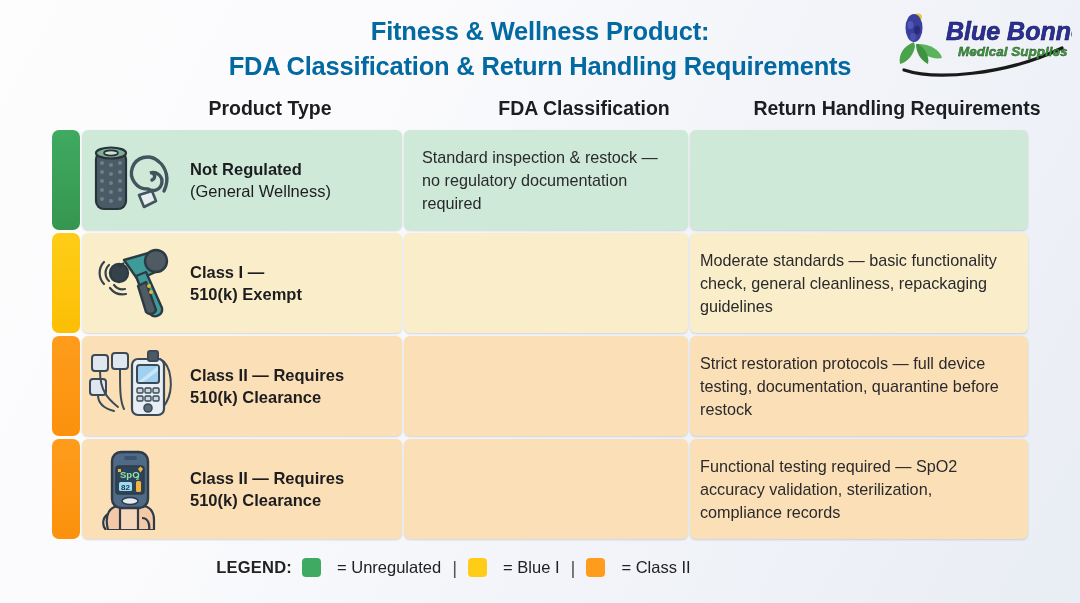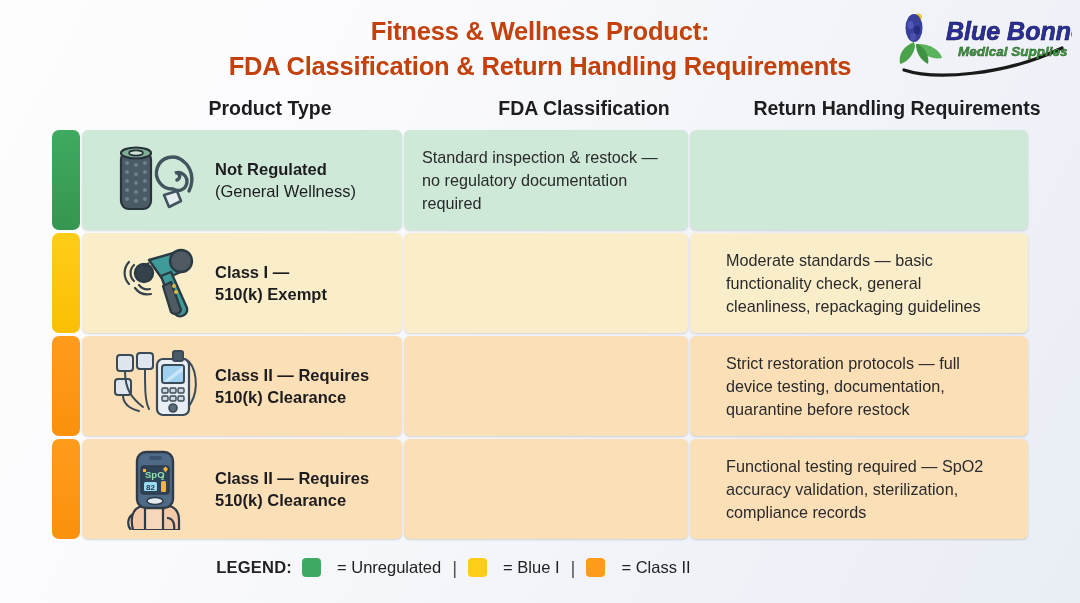--- a/index.html
+++ b/index.html
@@ -13,21 +13,21 @@
   }
 
   
   .header {
     position: absolute; left: 0; top: 14px; width: 1080px;
     text-align: center;
   }
   .title-line {
     font-size: 25.5px;
     font-weight: bold;
-    color: #c2410c;
+    color: #0369a1;
     letter-spacing: -0.2px;
     line-height: 1.36;
     white-space: nowrap;
   }
 
   
   .logo {
     position: absolute; right: 8px; top: 8px;
     width: 178px; height: 70px;
   }
@@ -55,23 +55,23 @@
     position: absolute; left: 0; top: 0;
     width: 28px; height: 100px;
     border-radius: 7px;
   }
   .cell {
     position: absolute; top: 0; height: 100px;
     border-radius: 6px;
     box-shadow: 0 1px 2px rgba(40,50,70,0.18);
     display: flex; align-items: center;
   }
-  .c1 { left: 30px; width: 320px; padding-left: 29px; }
+  .c1 { left: 30px; width: 320px; padding-left: 4px; }
   .c2 { left: 352px; width: 284px; padding: 0 18px; }
-  .c3 { left: 638px; width: 338px; padding: 0 36px; }
+  .c3 { left: 638px; width: 338px; padding: 0 10px; }
 
   .prod-label {
     font-size: 16.5px; font-weight: bold; color: #1d1d20;
     line-height: 1.36; margin-left: 10px;
   }
   .prod-label .sub { font-weight: normal; }
 
   .body-text {
     font-size: 16.2px; color: #2a2a2c; line-height: 1.42;
   }

